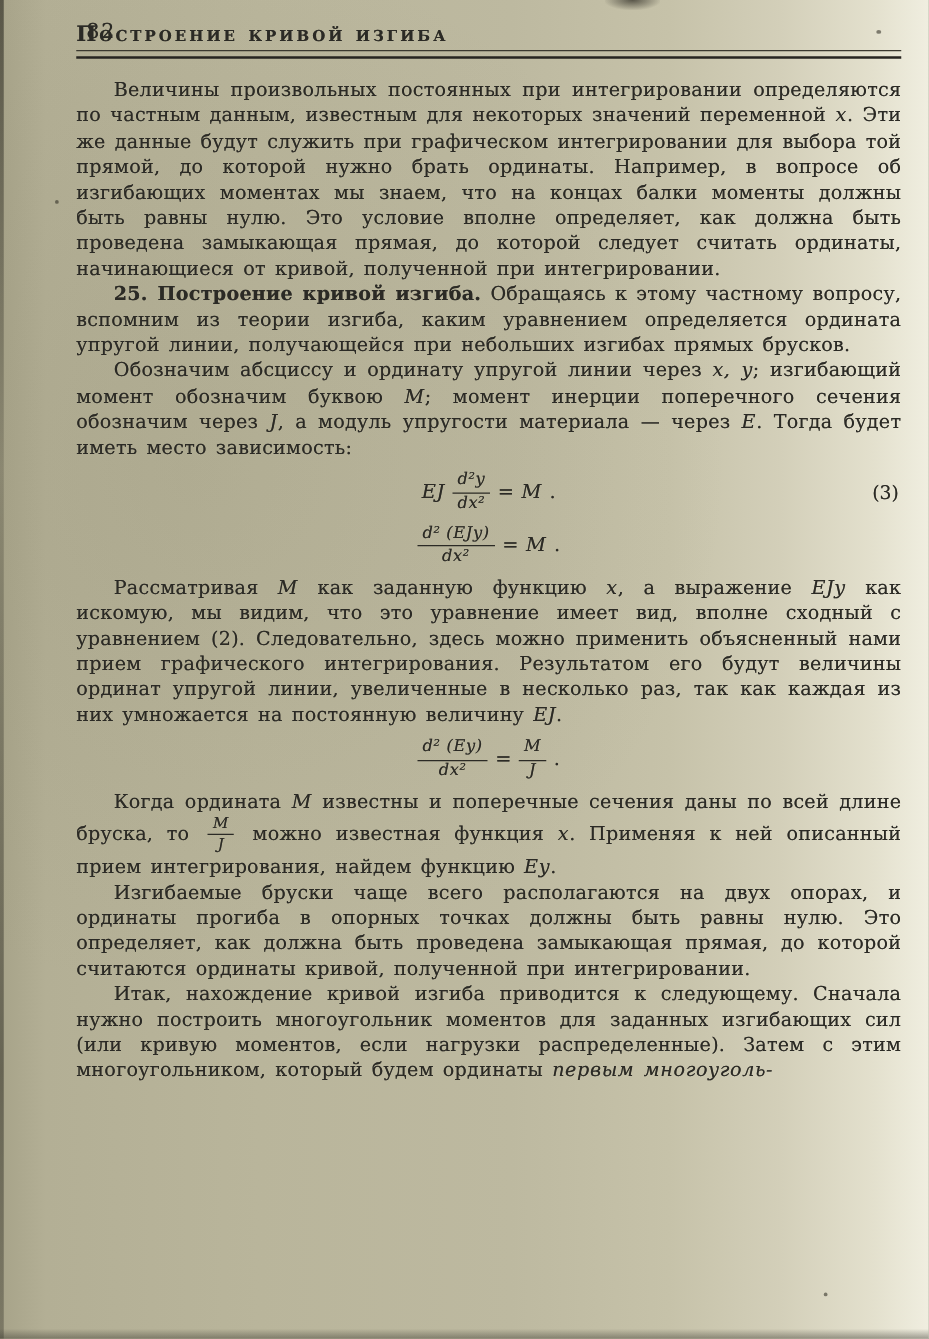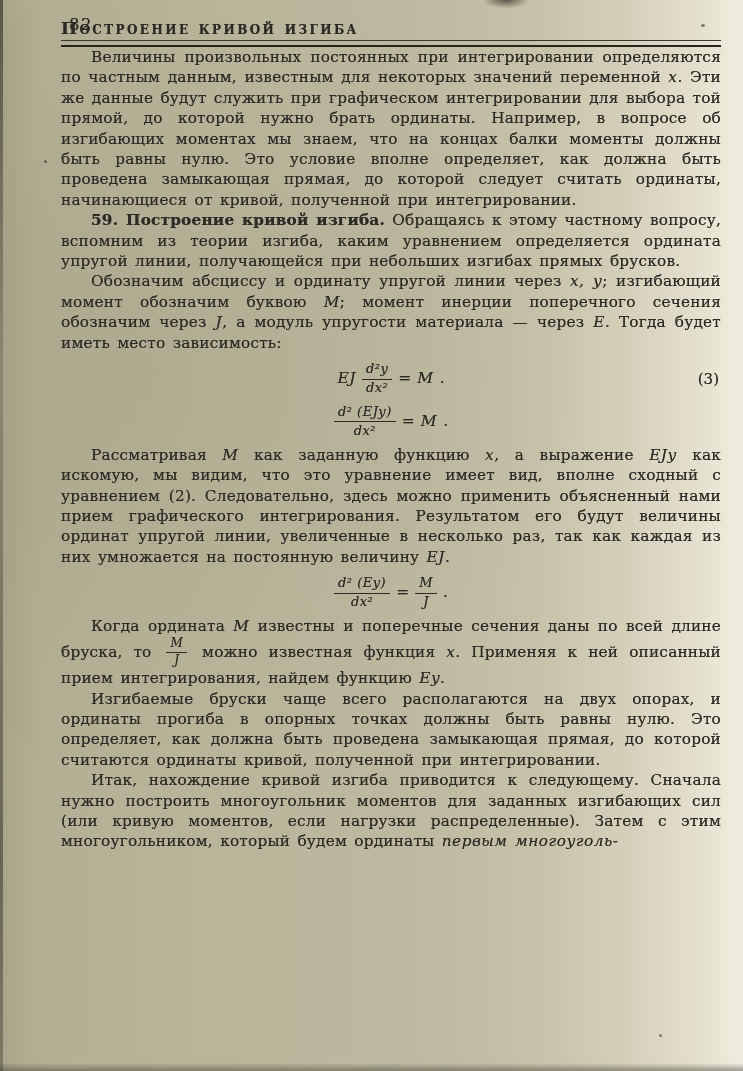--- a/index.html
+++ b/index.html
@@ -46,21 +46,21 @@
     letter-spacing:2.4px;
     font-size:17px;
     font-weight:bold;
   }
   .rule {
     height:4px; margin-top:1px;
     border-top:1.6px solid #3a382f;
     border-bottom:2.7px solid #262420;
   }
 
-  .body { }
+  .body { margin-top:15px; }
   .para {
     margin:0;
     text-indent:30px;
     text-align:justify;
     font-size:15.3px;
     line-height:20.4px;
     word-spacing:2.2px;
     letter-spacing:0.2px;
   }
   .it { font-style:italic; letter-spacing:0.5px; }
@@ -103,21 +103,21 @@
   <div class="speck s3"></div>
 
   <div class="content">
     <div class="header">
       <span class="page-number">82</span>
       <span class="running-title">Построение кривой изгиба</span>
     </div>
     <div class="rule"></div>
     <div class="body">
         <p class="para"><span>Величины произвольных постоянных при интегрировании определяются по частным данным, известным для некоторых значений переменной </span><span class="it">x</span><span>. Эти же данные будут служить при графическом интегрировании для выбора той прямой, до которой нужно брать ординаты. Например, в вопросе об изгибающих моментах мы знаем, что на концах балки моменты должны быть равны нулю. Это условие вполне определяет, как должна быть проведена замыкающая прямая, до которой следует считать ординаты, начинающиеся от кривой, полученной при интегрировании.</span></p>
-        <p class="para"><span class="bd">59. Построение кривой изгиба.</span><span> Обращаясь к этому частному вопросу, вспомним из теории изгиба, каким уравнением определяется ордината упругой линии, получающейся при небольших изгибах прямых брусков.</span></p>
+        <p class="para"><span class="bd">25. Построение кривой изгиба.</span><span> Обращаясь к этому частному вопросу, вспомним из теории изгиба, каким уравнением определяется ордината упругой линии, получающейся при небольших изгибах прямых брусков.</span></p>
         <p class="para"><span>Обозначим абсциссу и ординату упругой линии через </span><span class="it">x, y</span><span>; изгибающий момент обозначим буквою </span><span class="it">M</span><span>; момент инерции поперечного сечения обозначим через </span><span class="it">J</span><span>, а модуль упругости материала — через </span><span class="it">E</span><span>. Тогда будет иметь место зависимость:</span></p>
         <div class="formula-row"><span class="equation"><span class="it">EJ</span><span class="frac it">
               <span class="num">d²y</span>
               <span class="den">dx²</span>
             </span><span>=</span><span class="it">M</span><span>.</span></span><span class="eq-number">(3)</span></div>
         <div class="formula-row"><span class="equation"><span class="frac it">
               <span class="num">d² (EJy)</span>
               <span class="den">dx²</span>
             </span><span>=</span><span class="it">M</span><span>.</span></span></div>
         <p class="para"><span>Рассматривая </span><span class="it">M</span><span> как заданную функцию </span><span class="it">x</span><span>, а выражение </span><span class="it">EJy</span><span> как искомую, мы видим, что это уравнение имеет вид, вполне сходный с уравнением (2). Следовательно, здесь можно применить объясненный нами прием графического интегрирования. Результатом его будут величины ординат упругой линии, увеличенные в несколько раз, так как каждая из них умножается на постоянную величину </span><span class="it">EJ</span><span>.</span></p>

